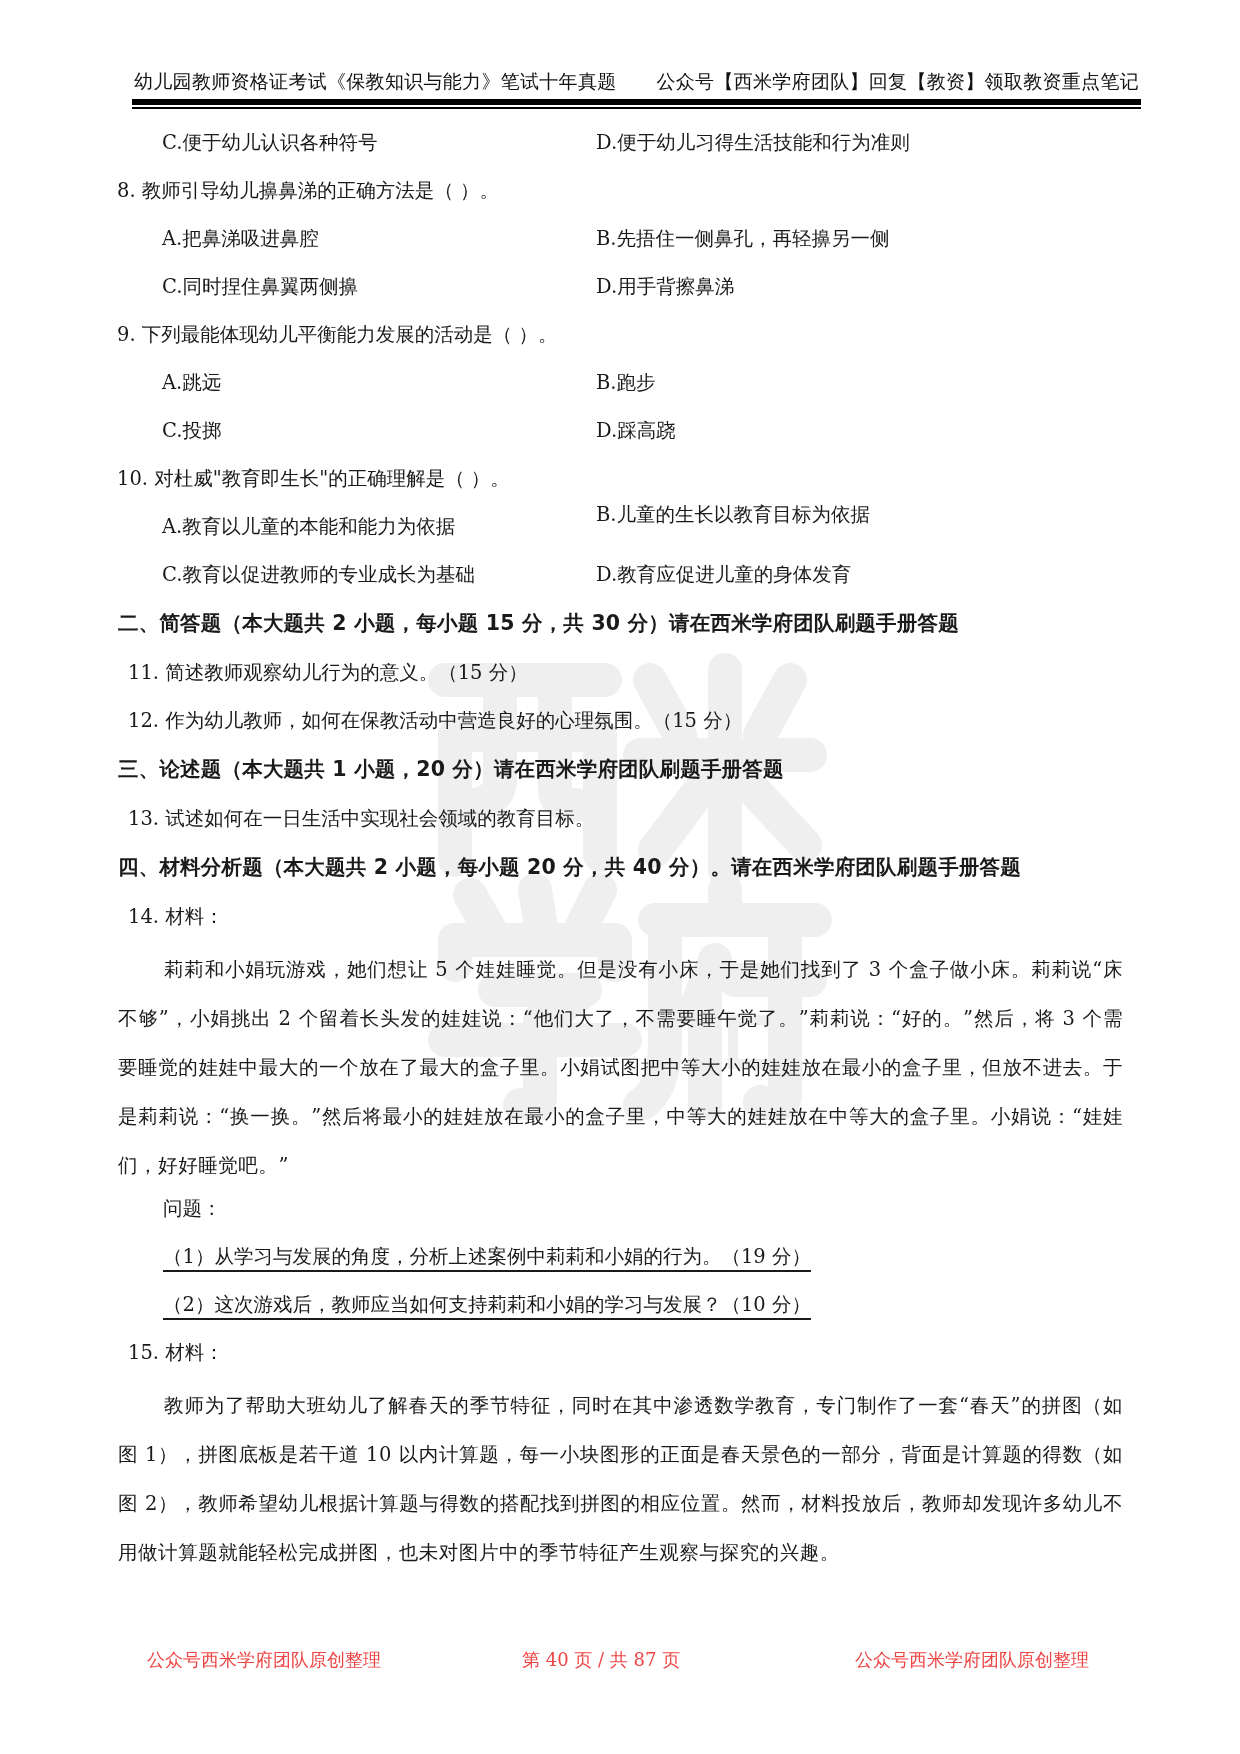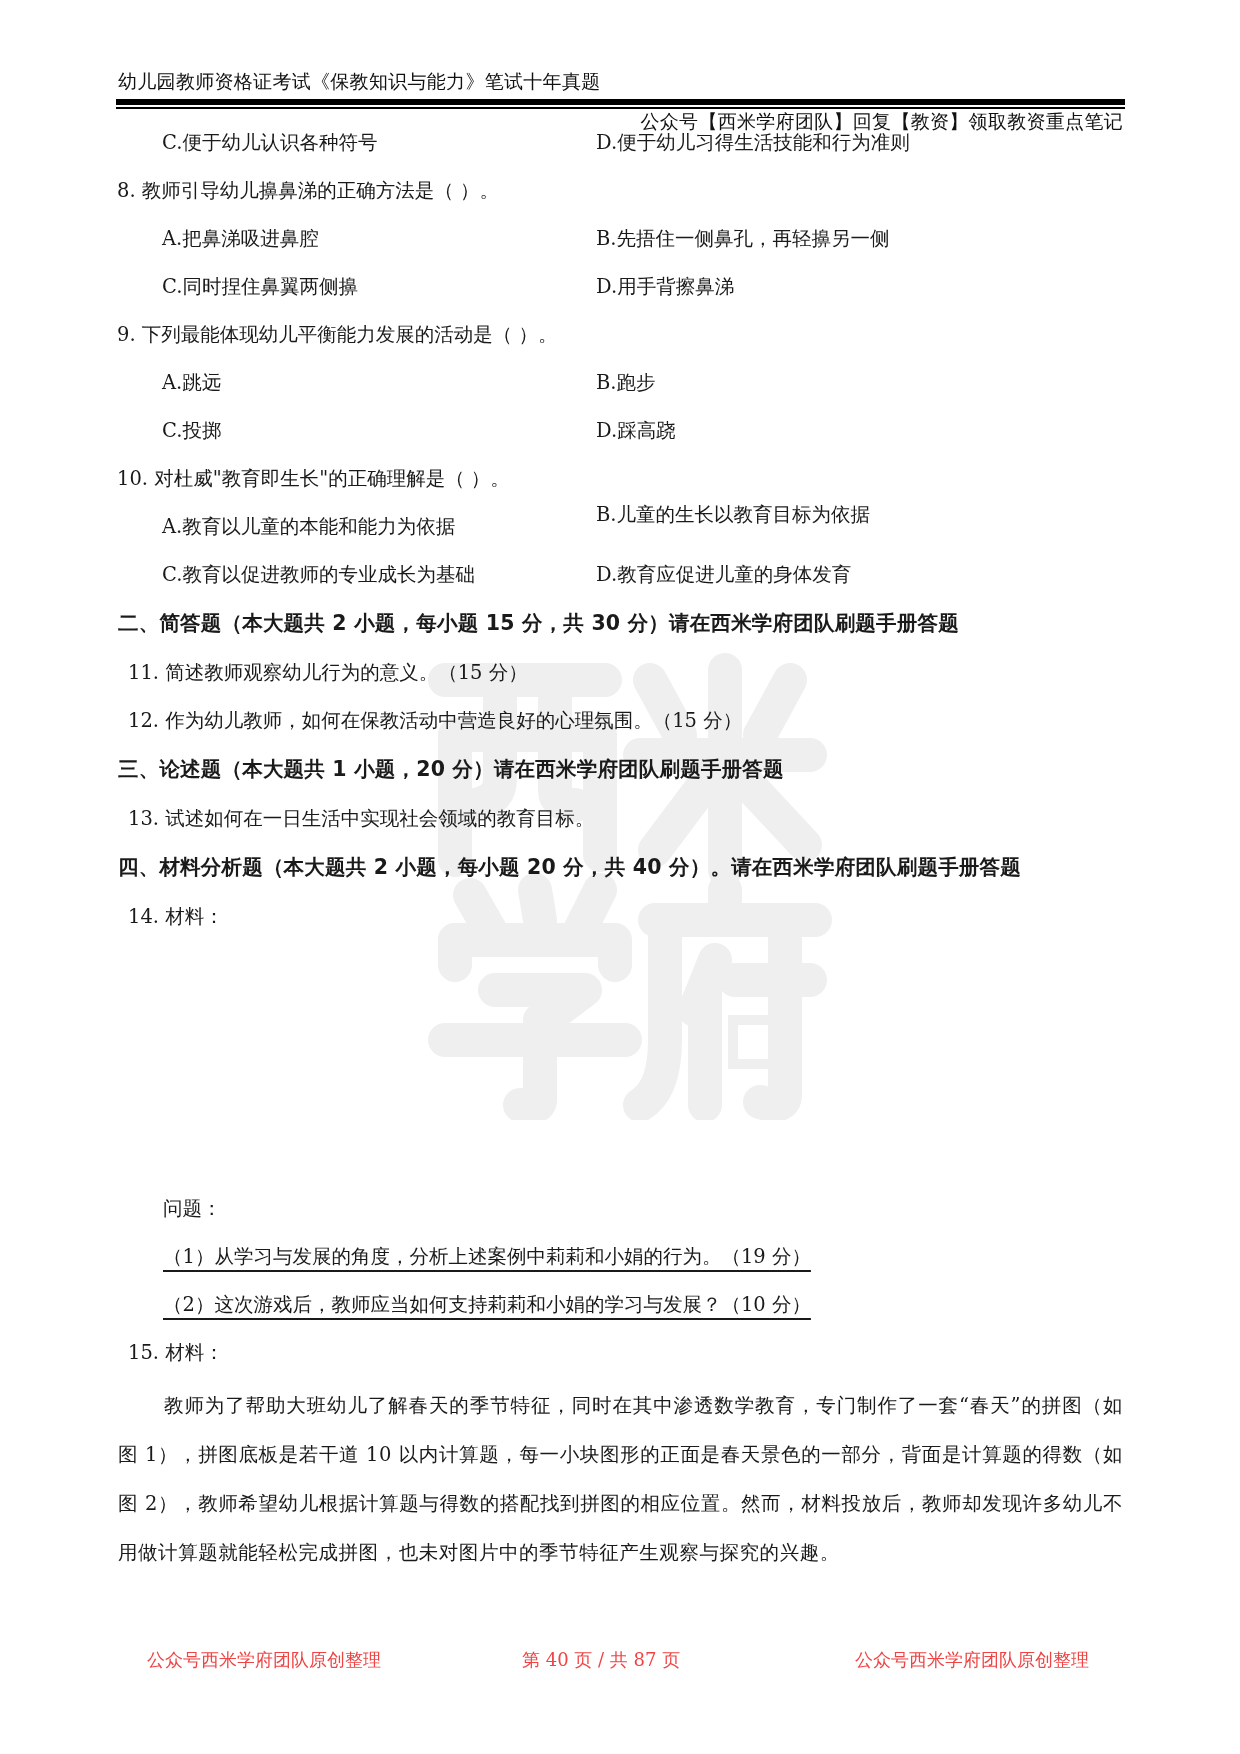--- a/index.html
+++ b/index.html
@@ -6,24 +6,24 @@
     body { width: 1240px; height: 1754px; position: relative; overflow: hidden;
            font-family: "DejaVu Serif", "Liberation Serif", serif; color: #1a1a1a; }
     .page { position: absolute; left: 0; top: 0; width: 1240px; height: 1754px; }
 
     
     .watermark { position: absolute; left: 415px; top: 640px; width: 420px; height: 480px;
                  pointer-events: none; z-index: 0; }
     .watermark svg { width: 100%; height: 100%; }
 
     
-    .header { position: absolute; left: 116px; top: 66px; width: 1009px; height: 44px; z-index: 1; }
+    .header { position: absolute; left: 132px; top: 66px; width: 1009px; height: 44px; z-index: 1; }
     .header-left, .header-right { position: absolute; top: 3px; font-size: 19px; letter-spacing: 0.3px; color: #111; }
     .header-left { left: 2px; }
-    .header-right { right: 2px; margin-top: 40px; }
+    .header-right { right: 2px; }
     .rule-thick { position: absolute; left: 0; top: 33px; width: 1009px; height: 6px; background: #000; }
     .rule-thin { position: absolute; left: 0; top: 41px; width: 1009px; height: 2px; background: #000; }
 
     
     .line { position: absolute; font-size: 19.5px; white-space: nowrap; z-index: 1; line-height: 26px; }
     .opt { font-size: 19.5px; }
     .section { font-family: "DejaVu Sans", "Liberation Sans", sans-serif; font-weight: bold;
                font-size: 20.5px; letter-spacing: 0.2px; }
     .para { position: absolute; left: 118px; width: 1005px; font-size: 19.5px; line-height: 49px;
             text-indent: 46px; text-align: justify; letter-spacing: 0.55px; z-index: 1; }
@@ -106,20 +106,21 @@
   <div class="line section" style="left:118px; top:610px;">二、简答题（本大题共 2 小题，每小题 15 分，共 30 分）请在西米学府团队刷题手册答题</div>
   <div class="line" style="left:128px; top:660px;">11. 简述教师观察幼儿行为的意义。（15 分）</div>
   <div class="line" style="left:128px; top:708px;">12. 作为幼儿教师，如何在保教活动中营造良好的心理氛围。（15 分）</div>
 
   <div class="line section" style="left:118px; top:756px;">三、论述题（本大题共 1 小题，20 分）请在西米学府团队刷题手册答题</div>
   <div class="line" style="left:128px; top:806px;">13. 试述如何在一日生活中实现社会领域的教育目标。</div>
 
   <div class="line section" style="left:118px; top:854px;">四、材料分析题（本大题共 2 小题，每小题 20 分，共 40 分）。请在西米学府团队刷题手册答题</div>
   <div class="line" style="left:128px; top:904px;">14. 材料：</div>
 
+  <div class="para" style="top:945px;">莉莉和小娟玩游戏，她们想让 5 个娃娃睡觉。但是没有小床，于是她们找到了 3 个盒子做小床。莉莉说“床不够”，小娟挑出 2 个留着长头发的娃娃说：“他们大了，不需要睡午觉了。”莉莉说：“好的。”然后，将 3 个需要睡觉的娃娃中最大的一个放在了最大的盒子里。小娟试图把中等大小的娃娃放在最小的盒子里，但放不进去。于是莉莉说：“换一换。”然后将最小的娃娃放在最小的盒子里，中等大的娃娃放在中等大的盒子里。小娟说：“娃娃们，好好睡觉吧。”</div>
 
   <div class="line" style="left:163px; top:1196px;">问题：</div>
   <div class="line underline" style="left:163px; top:1244px;">（1）从学习与发展的角度，分析上述案例中莉莉和小娟的行为。（19 分）</div>
   <div class="line underline" style="left:163px; top:1292px;">（2）这次游戏后，教师应当如何支持莉莉和小娟的学习与发展？（10 分）</div>
 
   <div class="line" style="left:128px; top:1340px;">15. 材料：</div>
   <div class="para" style="top:1381px;">教师为了帮助大班幼儿了解春天的季节特征，同时在其中渗透数学教育，专门制作了一套“春天”的拼图（如图 1），拼图底板是若干道 10 以内计算题，每一小块图形的正面是春天景色的一部分，背面是计算题的得数（如图 2），教师希望幼儿根据计算题与得数的搭配找到拼图的相应位置。然而，材料投放后，教师却发现许多幼儿不用做计算题就能轻松完成拼图，也未对图片中的季节特征产生观察与探究的兴趣。</div>
 
   <div class="footer" style="left:147px;">公众号西米学府团队原创整理</div>
   <div class="footer" style="left:522px;">第 40 页 / 共 87 页</div>

